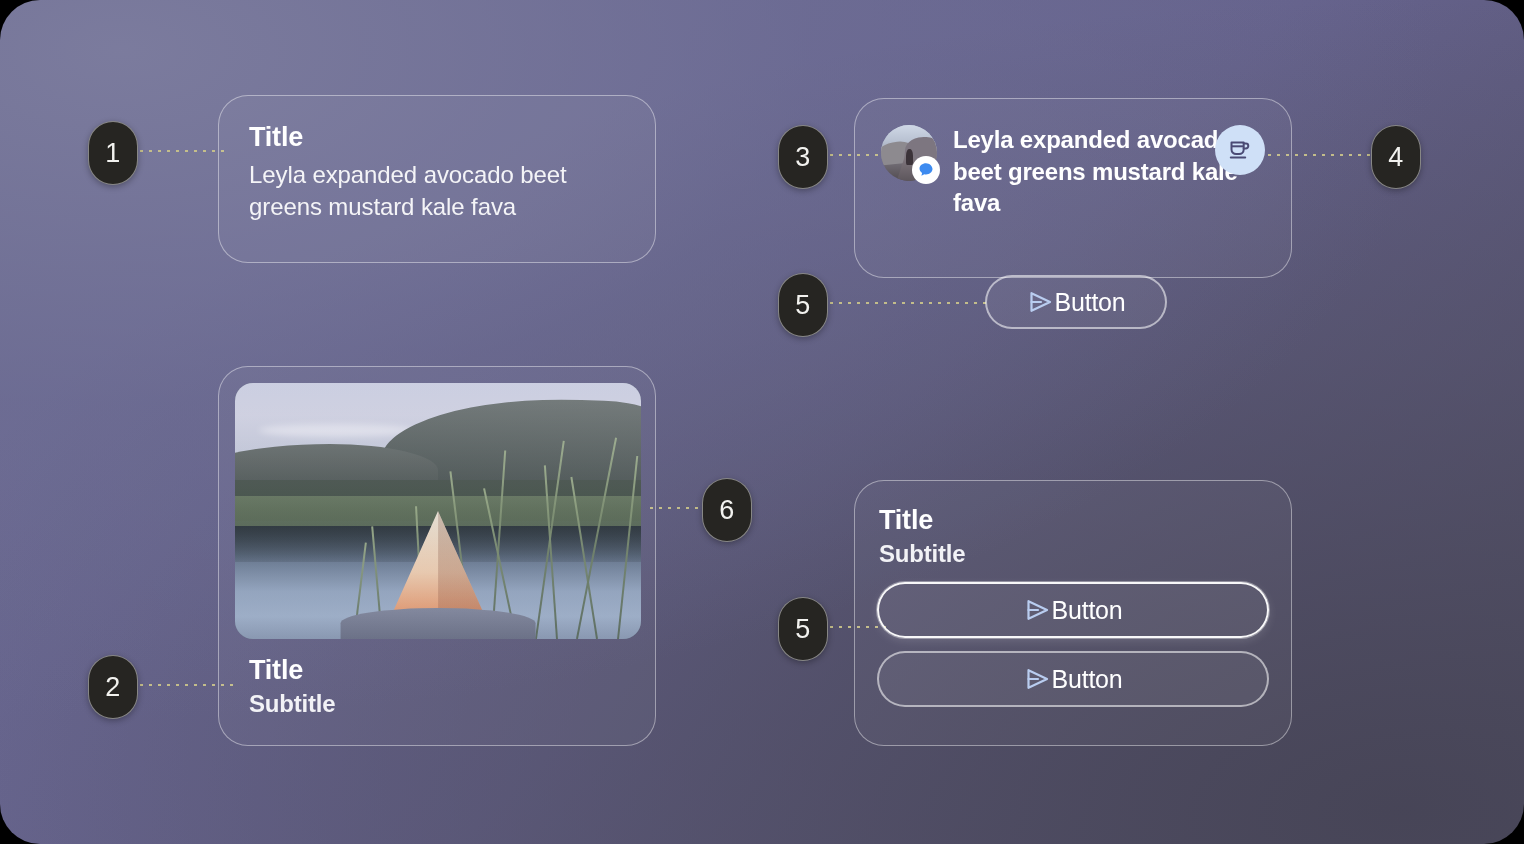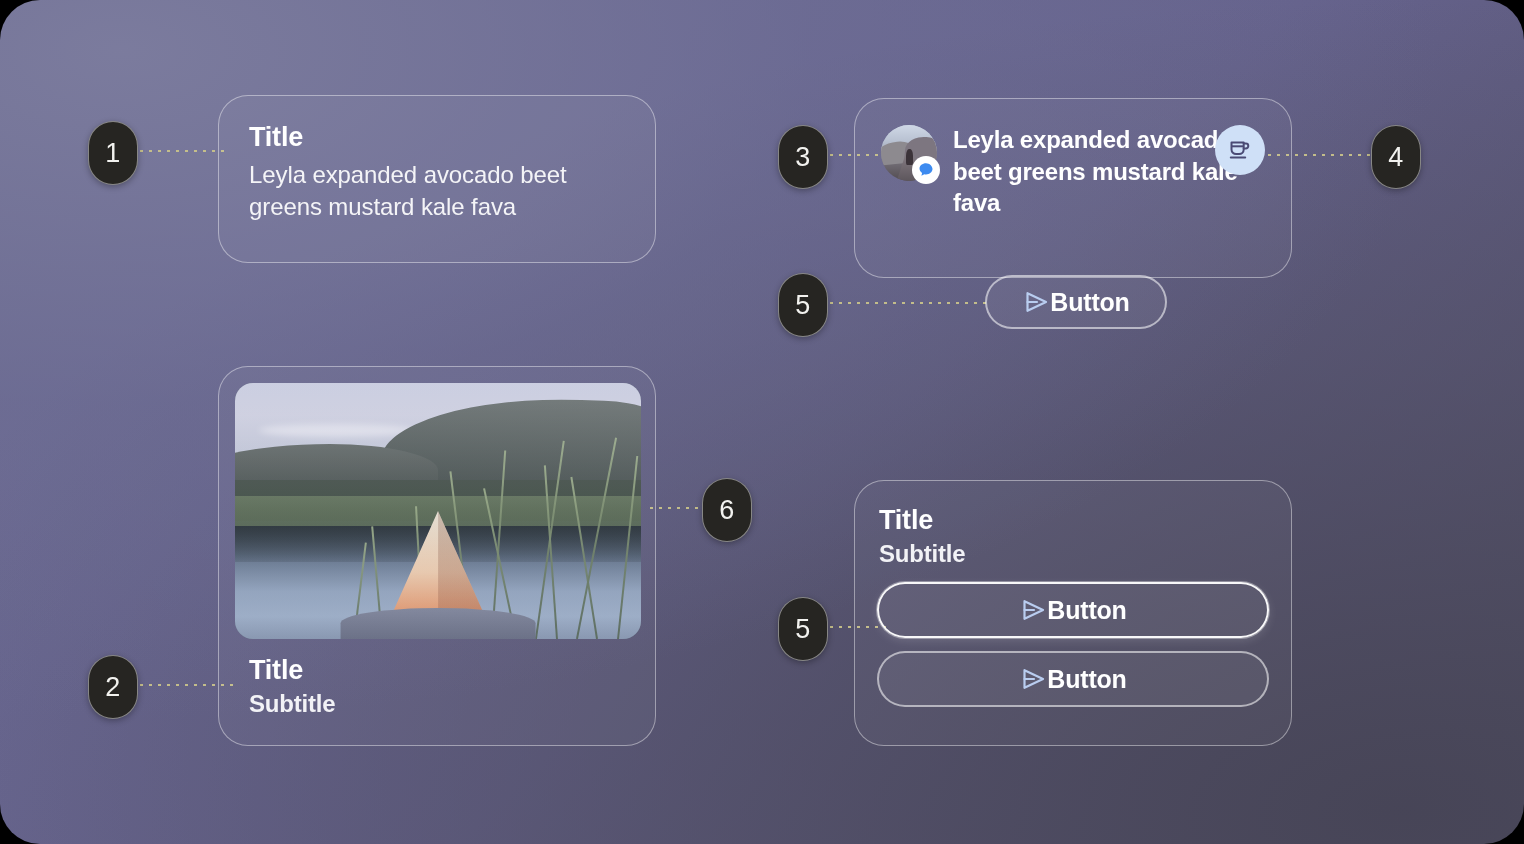--- a/index.html
+++ b/index.html
@@ -167,21 +167,21 @@
   .pill {
     display: flex;
     align-items: center;
     justify-content: center;
     gap: 0;
     border-radius: 40px;
     border: 2px solid rgba(255,255,255,0.55);
     background: rgba(255,255,255,0.05);
     color: #ffffff;
     font-size: 25px;
-    font-weight: bold;
+    font-weight: normal;
     letter-spacing: -0.2px;
     box-sizing: border-box;
   }
   .pill.focused {
     border-color: rgba(255,255,255,0.96);
     box-shadow: 0 0 0 1px rgba(255,255,255,0.35), 0 3px 10px rgba(255,255,255,0.14);
   }
   .pill .send-ico { flex: 0 0 auto; display:block; }
 
   #btn-message {

